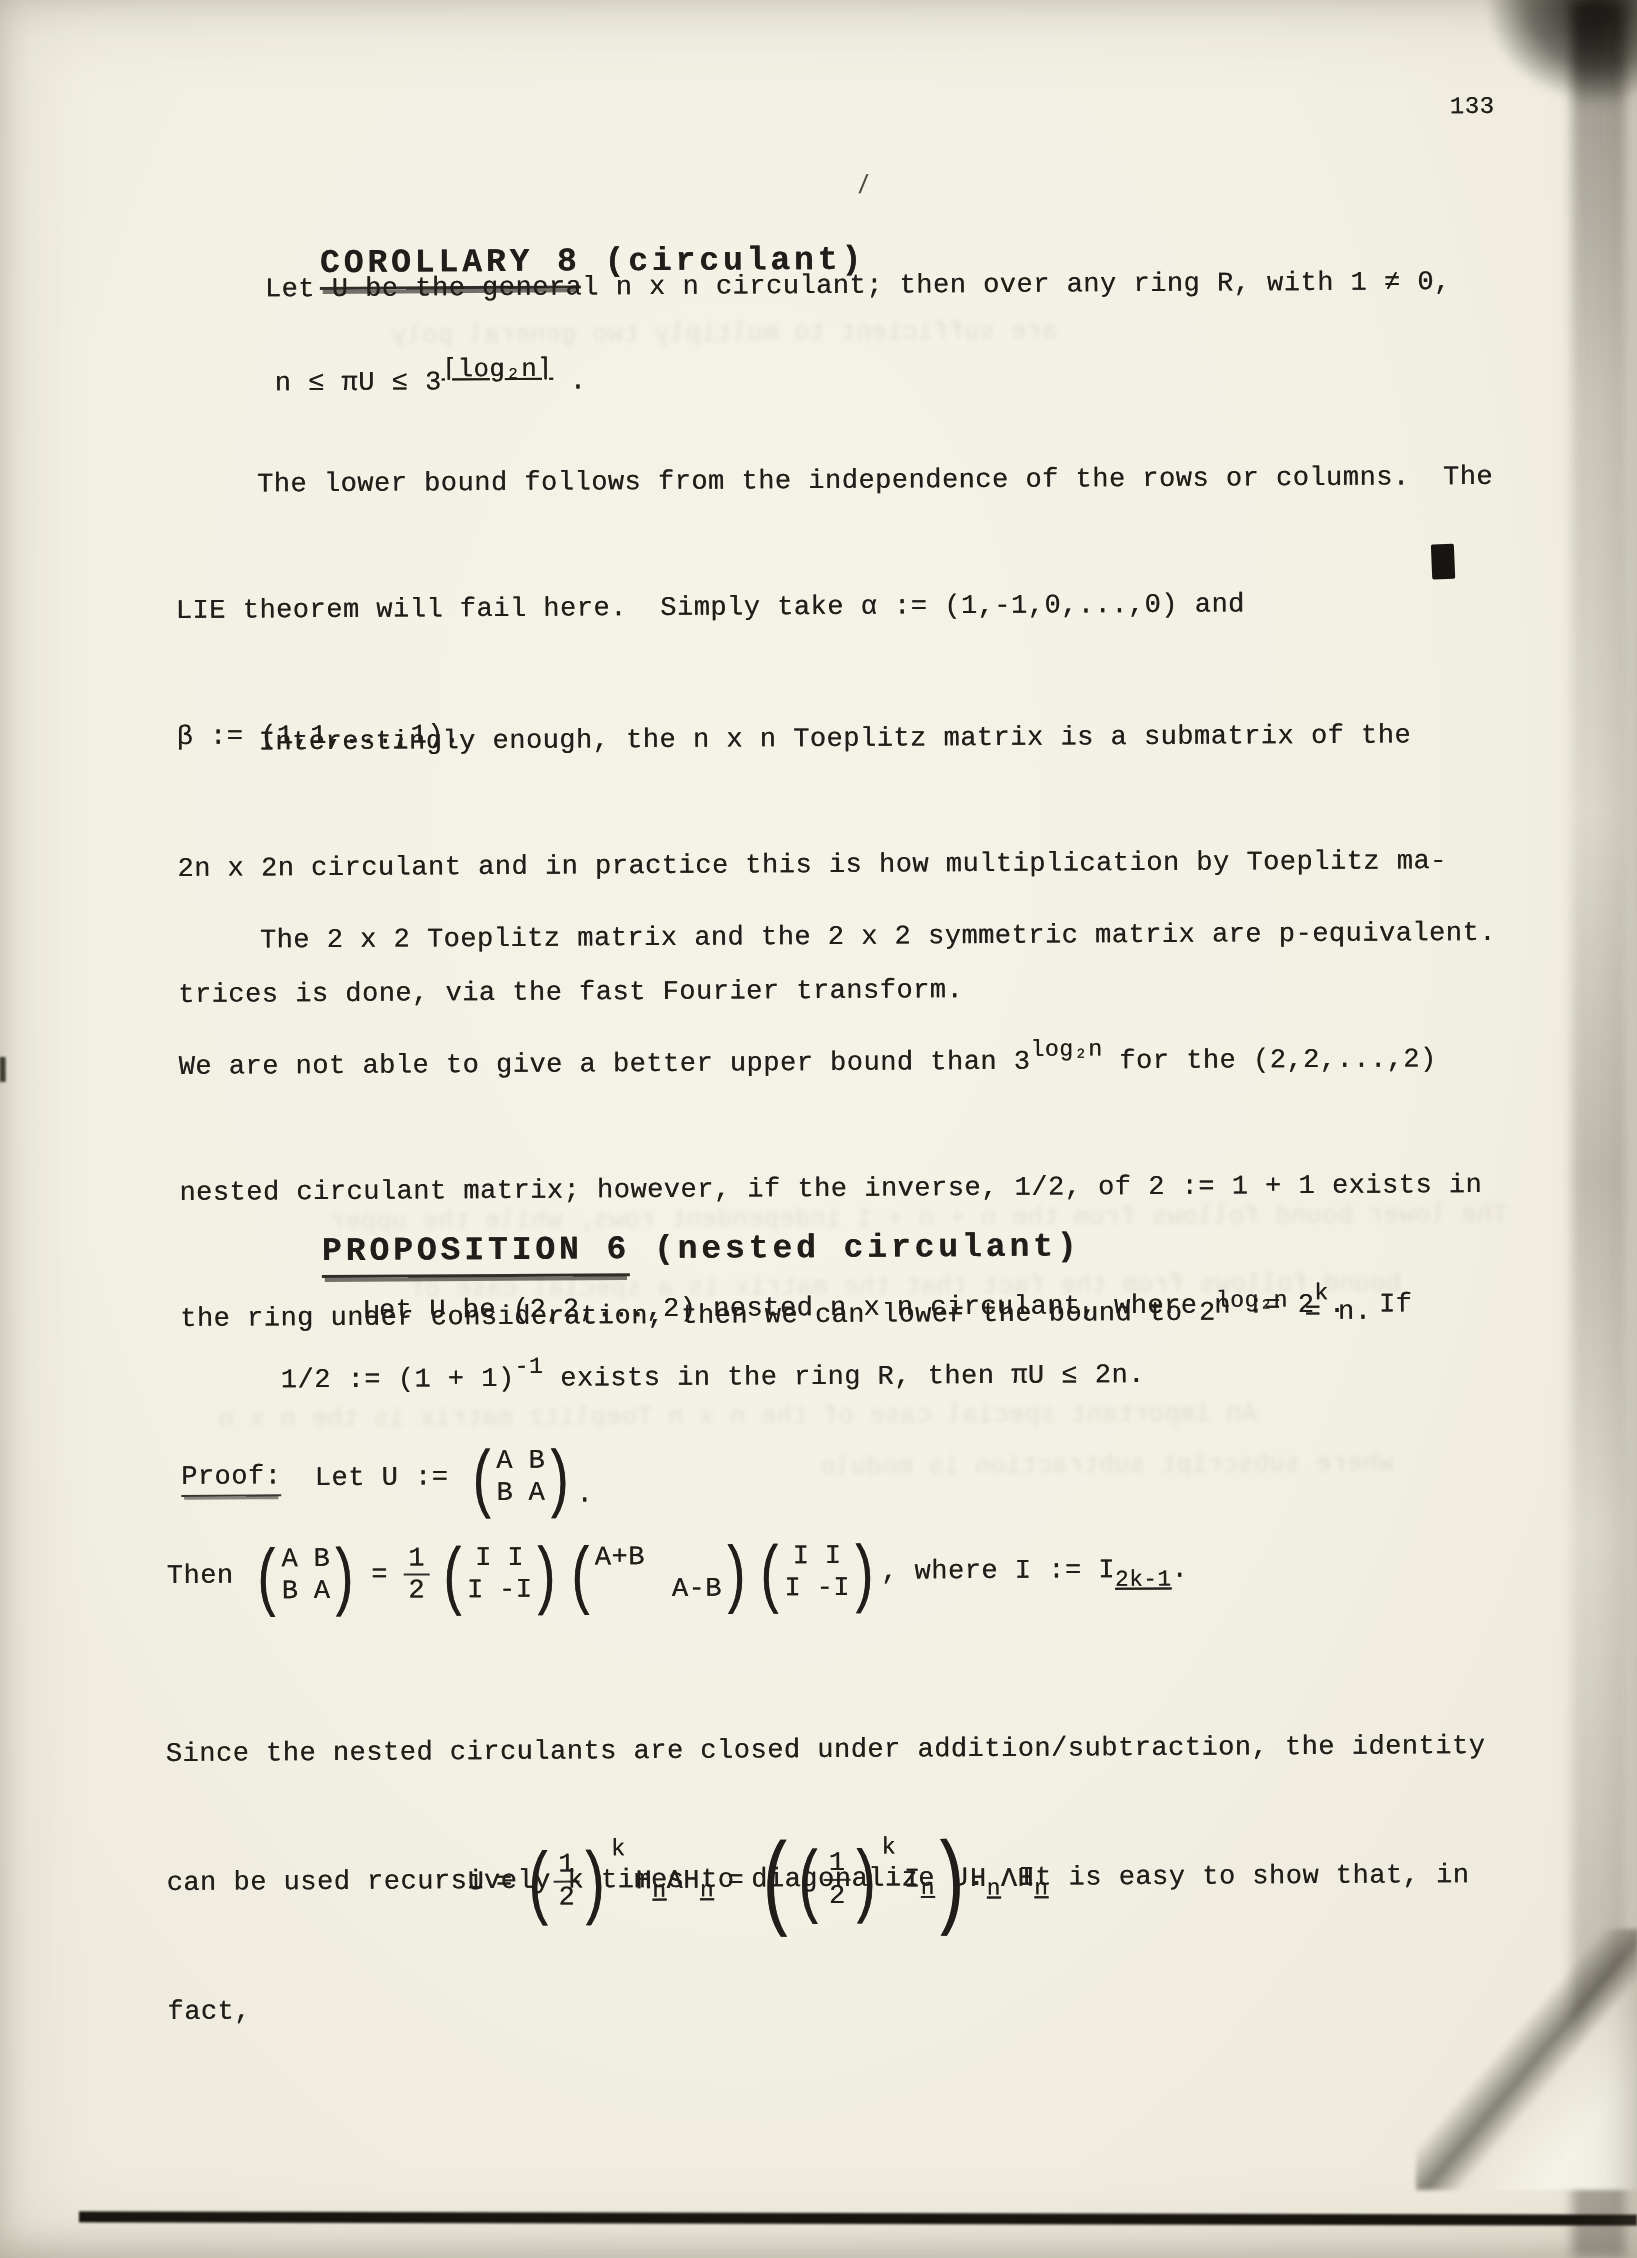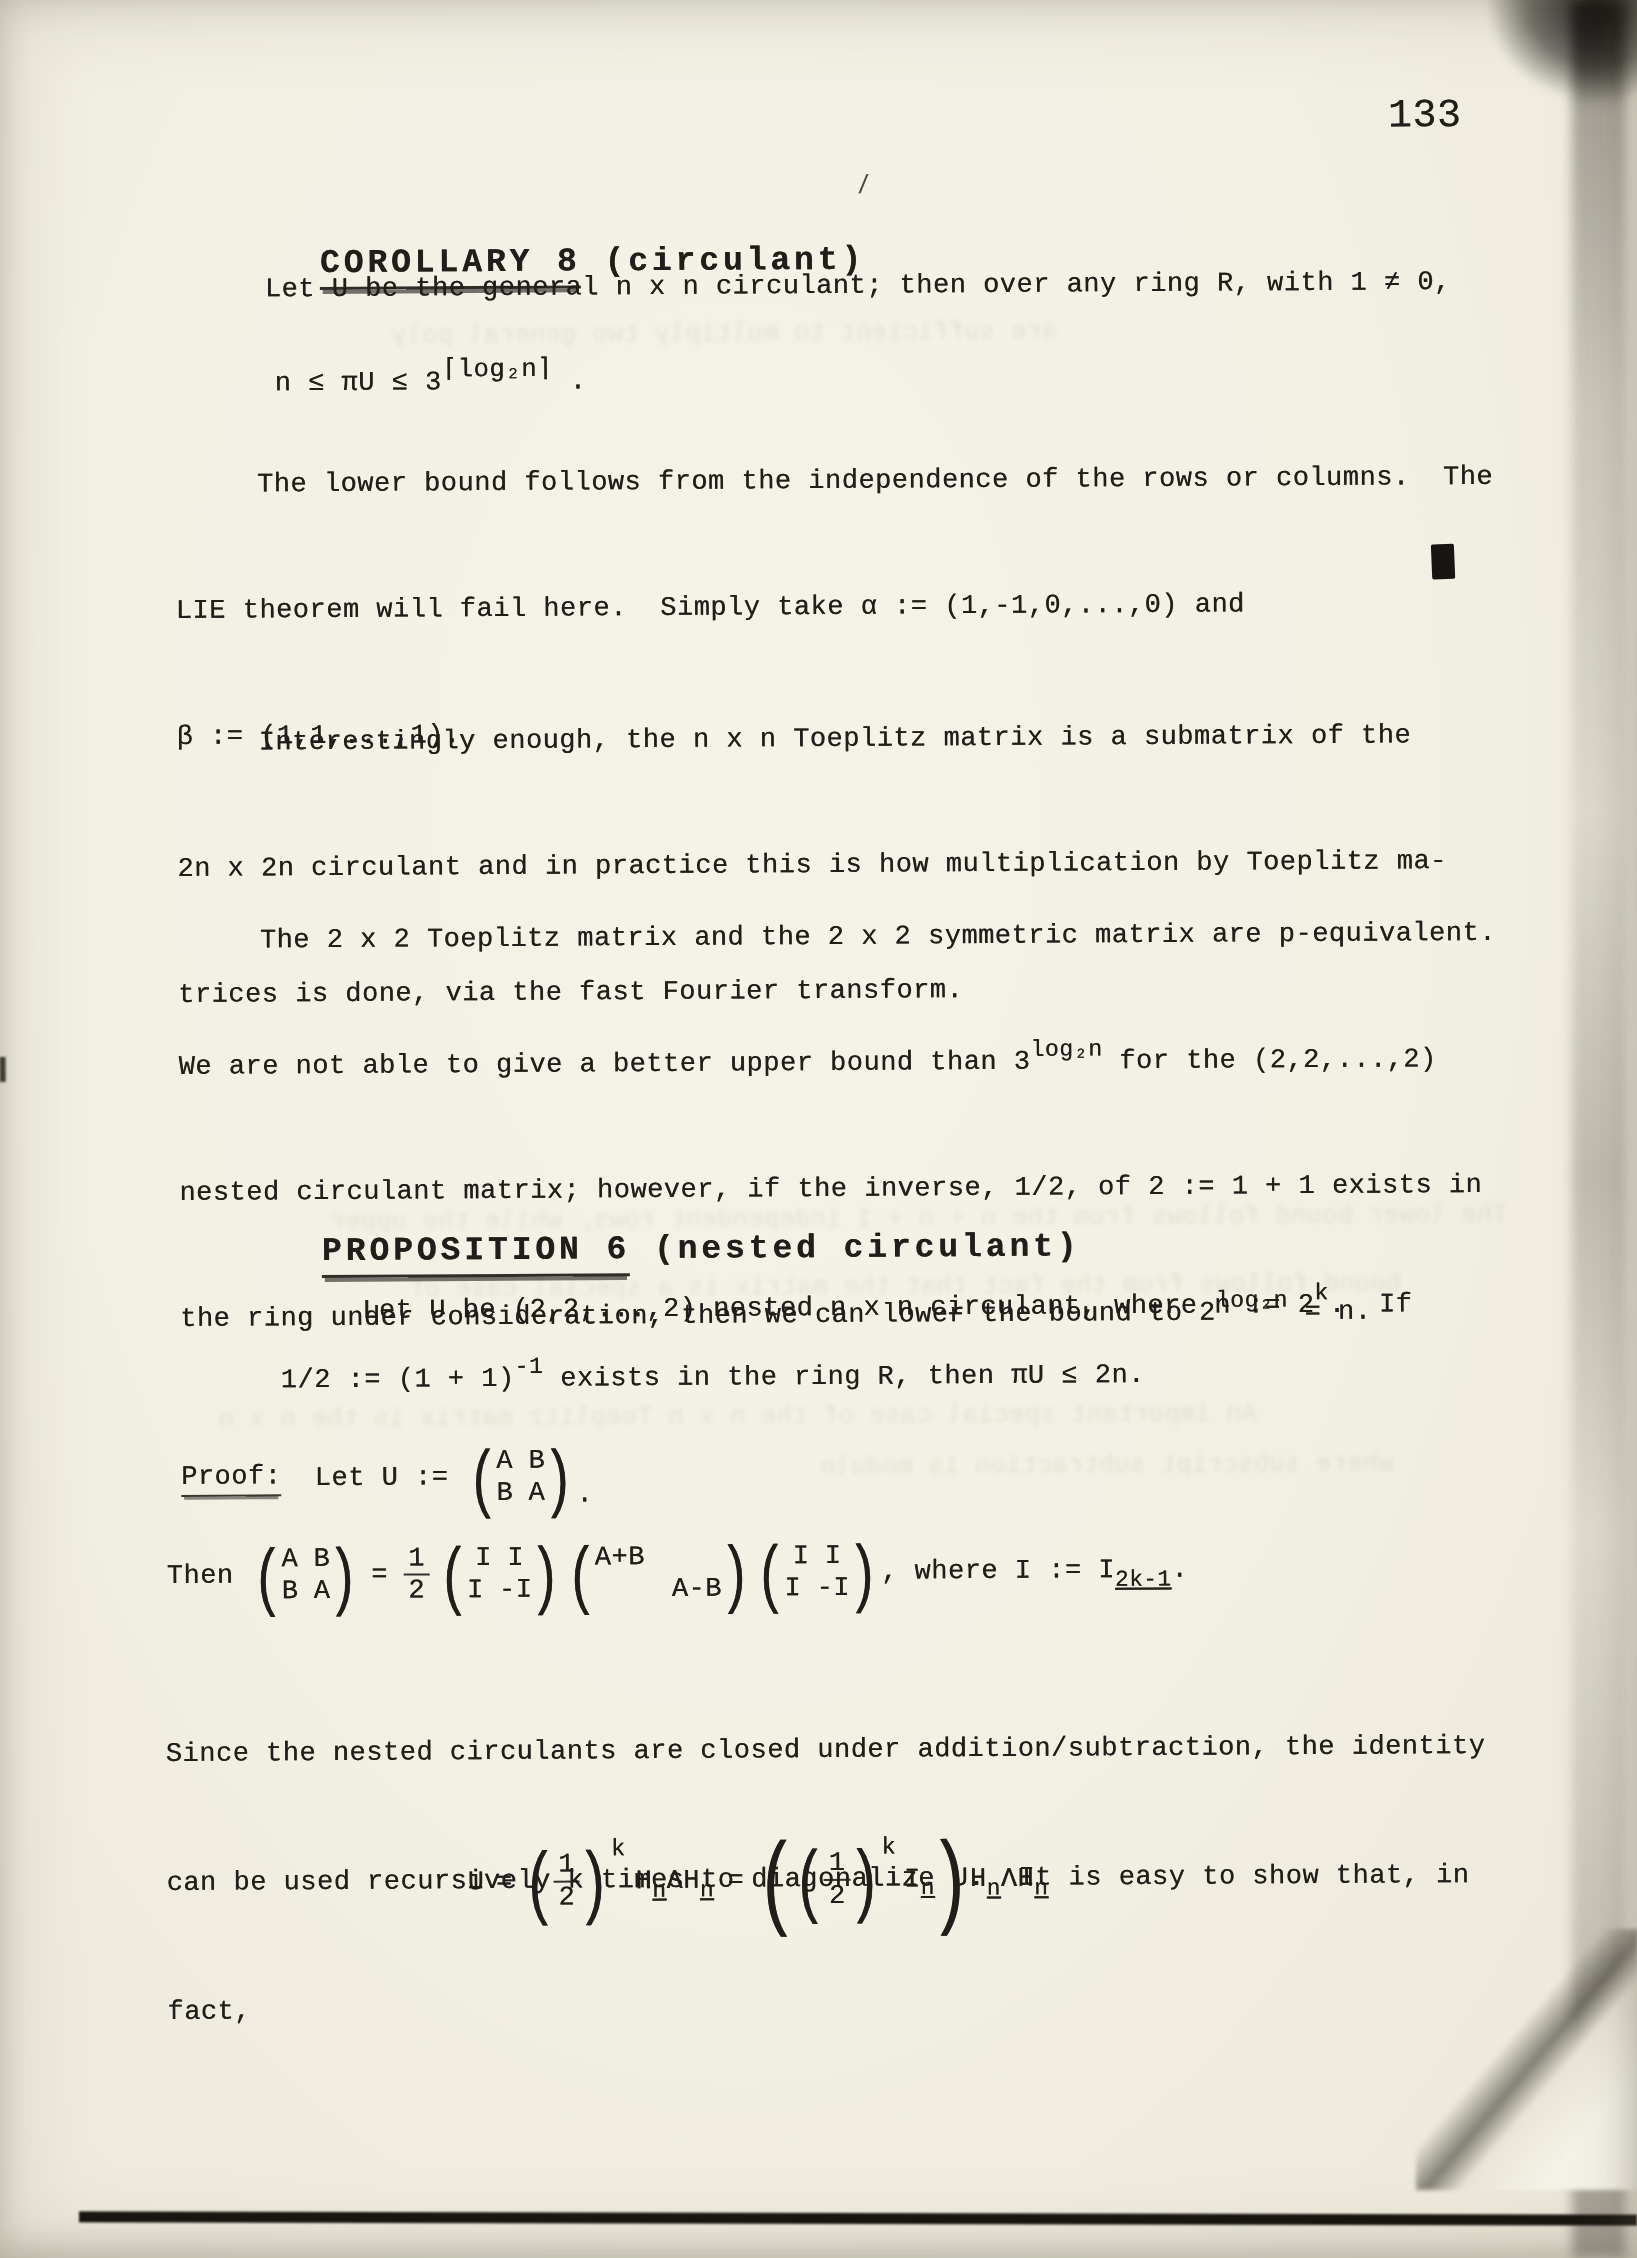--- a/index.html
+++ b/index.html
@@ -11,21 +11,21 @@
   }
   #content{position:absolute;inset:0;transform:rotate(-0.35deg);}
   .txt{position:absolute;white-space:pre;text-shadow:0.3px 0 0 rgba(28,26,22,0.85);}
   .line{white-space:pre;}
   .para .line{height:66px;}
   .indent{margin-left:82px;}
   .heading{font-size:33px;letter-spacing:3.9px;font-weight:700;}
   .uline{border-bottom:3.9px solid rgba(30,28,24,0.92);box-shadow:0 6.8px 0 -2.9px rgba(30,28,24,0.6);padding-bottom:4.8px;}
   .uline2{border-bottom:2.9px solid rgba(30,28,24,0.88);box-shadow:0 5.8px 0 -2.9px rgba(30,28,24,0.5);padding-bottom:3px;}
   .sup{display:inline-block;transform:translateY(-0.55em);font-size:0.86em;}
-  .supBig{display:inline-block;transform:translateY(-0.5em);font-size:0.95em;}
+  .supBig{display:inline-block;transform:translateY(-0.5em);font-size:0.95em;text-decoration:underline;}
   .sb{display:inline-block;transform:translateY(0.38em);font-size:0.84em;text-decoration:underline;}
   .flexline{position:absolute;display:flex;align-items:center;white-space:pre;text-shadow:0.3px 0 0 rgba(28,26,22,0.85);}
   .mx{display:inline-flex;align-items:center;margin:0 3.9px;}
   .paren{font-family:"Liberation Sans","DejaVu Sans",sans-serif;font-weight:400;font-size:75px;line-height:0.8;transform:scaleX(0.72);}
   .rows{display:flex;flex-direction:column;line-height:1.2;padding:0 1.9px;}
   .row{display:flex;column-gap:15.4px;justify-content:center;}
   .rows.stagger{width:127px;text-align:right;}
   .rows.stagger .row.l{justify-content:flex-start;}
   .rows.stagger .row.r{justify-content:flex-end;}
   .frac{display:inline-flex;flex-direction:column;align-items:center;line-height:1.05;margin:0 5.8px;}
@@ -57,21 +57,21 @@
 
 <div id="page">
   <div id="content">
 
     <div class="ghost" style="top:319px;left:251px;width:811px;">are sufficient to multiply two general poly</div>
     <div class="ghost" style="top:1205px;left:261px;width:1246px;">The lower bound follows from the n + n + 1 independent rows, while the upper</div>
     <div class="ghost" style="top:1273px;left:145px;width:1255px;">bound follows from the fact that the matrix is a special case of</div>
     <div class="ghost" style="top:1402px;left:145px;width:1110px;">An important special case of the n x n Toeplitz matrix is the n x n</div>
     <div class="ghost" style="top:1453px;left:599px;width:792px;">where subscript subtraction is modulo</div>
 
-    <div class="txt" style="left:1394px;top:97px;font-size:40px;">133</div>
+    <div class="txt" style="left:1456px;top:97px;font-size:24px;">133</div>
 
     <div id="slash">/</div>
 
     <div class="txt heading" style="left:183px;top:205px;">
       <span class="uline">COROLLARY 8</span><span> (circulant)</span>
     </div>
 
     <div class="txt" style="left:270px;top:271px;">Let U be the general n x n circulant; then over any ring R, with 1 ≠ 0,</div>
 
     <div class="txt" style="left:179px;top:333px;">

